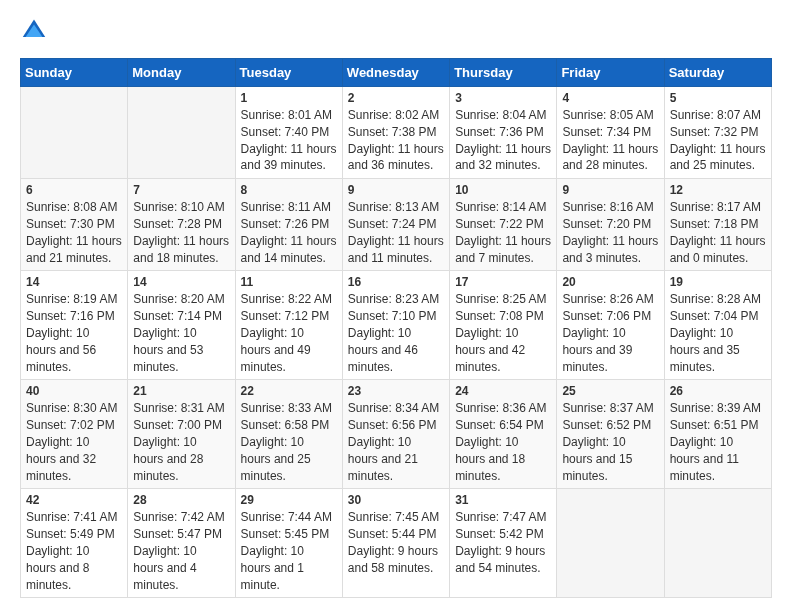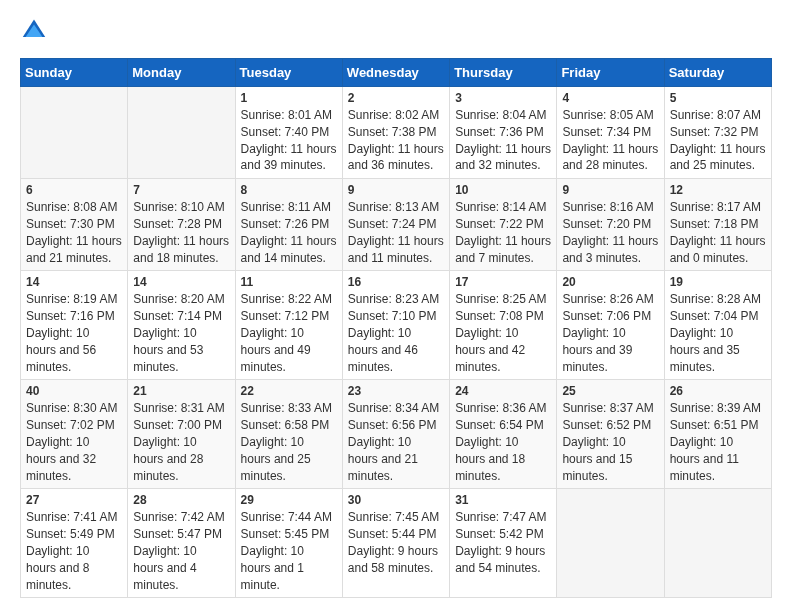--- a/index.html
+++ b/index.html
@@ -240,21 +240,21 @@
             <span class="day-number">25</span>
             <div class="day-info">Sunrise: 8:37 AM<br>Sunset: 6:52 PM<br>Daylight: 10 hours and 15 minutes.</div>
           </td>
           <td>
             <span class="day-number">26</span>
             <div class="day-info">Sunrise: 8:39 AM<br>Sunset: 6:51 PM<br>Daylight: 10 hours and 11 minutes.</div>
           </td>
         </tr>
         <tr>
           <td>
-            <span class="day-number">27</span>
+            <span class="day-number">42</span>
             <div class="day-info">Sunrise: 7:41 AM<br>Sunset: 5:49 PM<br>Daylight: 10 hours and 8 minutes.</div>
           </td>
           <td>
             <span class="day-number">28</span>
             <div class="day-info">Sunrise: 7:42 AM<br>Sunset: 5:47 PM<br>Daylight: 10 hours and 4 minutes.</div>
           </td>
           <td>
             <span class="day-number">29</span>
             <div class="day-info">Sunrise: 7:44 AM<br>Sunset: 5:45 PM<br>Daylight: 10 hours and 1 minute.</div>
           </td>

